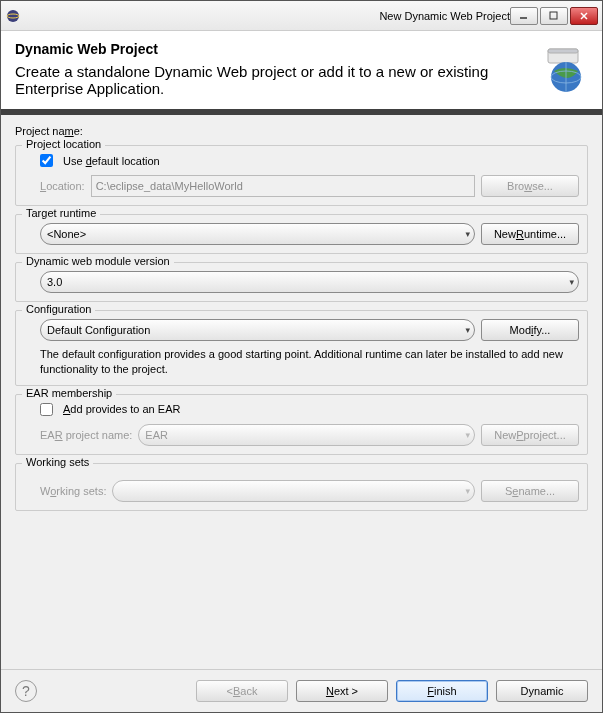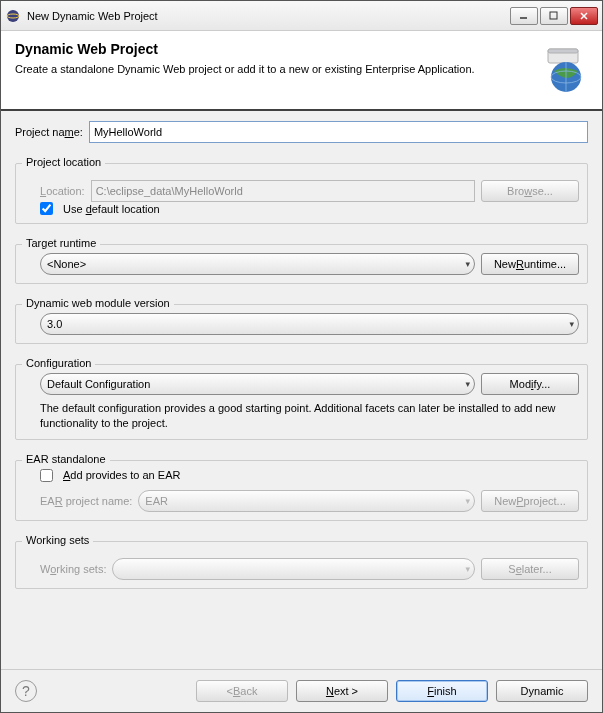--- a/index.html
+++ b/index.html
@@ -18,20 +18,21 @@
     display: flex;
     flex-direction: column;
   }
   .titlebar {
     height: 30px;
     background: linear-gradient(to bottom, #f8f8f8, #e8e8e8);
     border-bottom: 1px solid #ccc;
     display: flex;
     align-items: center;
     padding: 0 4px;
+    text-align: right;
   }
   .titlebar .eclipse-icon {
     width: 16px; height: 16px;
     display: flex; align-items: center; justify-content: center;
     margin-right: 6px;
   }
   .titlebar .eclipse-icon svg { width: 14px; height: 14px; }
   .titlebar .title { flex: 1; }
   .win-btns { display: flex; gap: 2px; }
   .win-btn {
@@ -43,43 +44,43 @@
     font-size: 10px;
   }
   .win-btn.close {
     background: linear-gradient(to bottom, #f08080, #c02020);
     color: #fff;
     border-color: #802020;
   }
 
   .banner {
     background: #fff;
-    border-bottom: 2px solid #404040;
+    border-bottom: 6px solid #404040;
     padding: 10px 14px 12px 14px;
     display: flex;
     justify-content: space-between;
     align-items: flex-start;
     position: relative;
   }
   .banner-text { flex: 1; }
   .banner-title { font-size: 14px; font-weight: bold; margin-bottom: 6px; }
-  .banner-desc { font-size: 11px; }
+  .banner-desc { font-size: 15px; }
   .banner-icon {
     width: 56px; height: 56px;
     margin-left: 6px;
     display: flex; align-items: center; justify-content: center;
   }
 
   .content {
     flex: 1;
     padding: 10px 14px 6px 14px;
     overflow: auto;
     display: flex;
     flex-direction: column;
-    gap: 18px;
+    gap: 6px;
   }
 
   .row { display: flex; align-items: center; gap: 6px; }
   .row label { white-space: nowrap; }
   label .mn { text-decoration: underline; }
   span.label .mn { text-decoration: underline; }
 
   input.text {
     flex: 1;
     height: 22px;
@@ -222,38 +223,37 @@
         <path d="M20 28 q10 -6 24 0 q-10 14 -24 0" fill="#4a9a4a"></path>
         <ellipse cx="32" cy="34" rx="15" ry="6" fill="none" stroke="#89b6e2" stroke-width="0.8"></ellipse>
         <line x1="32" y1="19" x2="32" y2="49" stroke="#89b6e2" stroke-width="0.8"></line>
       </svg>
     </div>
   </div>
 
   <div class="content">
     <div class="row">
       <label><span>Project na</span><span class="mn">m</span><span>e:</span></label>
-      <input class="text" value="MyHelloWorld" style="">
     </div>
 
     <div class="group">
       <span class="group-title">Project location</span>
+      <div class="row">
+        <input type="checkbox" checked="" style="">
+        <span class="label"><span>Use </span><span class="mn">d</span><span>efault location</span></span>
+      </div>
       <div class="row subrow">
         <span class="label disabled-label"><span class="mn">L</span><span>ocation:</span></span>
         <input class="text disabled" disabled="" value="C:\eclipse_data\MyHelloWorld" style="">
         <div class="btn disabled wide">
             <span>Bro</span>
             <span class="mn">w</span>
             <span>se...</span>
           </div>
       </div>
-      <div class="row">
-        <input type="checkbox" checked="" style="">
-        <span class="label"><span>Use </span><span class="mn">d</span><span>efault location</span></span>
-      </div>
     </div>
 
     <div class="group">
       <span class="group-title">Target runtime</span>
       <div class="row">
         <div class="select">
           <span>&lt;None&gt;</span>
           <span class="chev">▾</span>
         </div>
         <div class="btn wide">
@@ -280,25 +280,25 @@
         <div class="select">
           <span>Default Configuration</span>
           <span class="chev">▾</span>
         </div>
         <div class="btn wide">
             <span>Mod</span>
             <span class="mn">i</span>
             <span>fy...</span>
           </div>
       </div>
-      <div class="hint">The default configuration provides a good starting point. Additional facets can later be installed to add new functionality to the project.</div>
-    </div>
-
-    <div class="group">
-      <span class="group-title">EAR standalone</span>
+      <div class="hint">The default configuration provides a good starting point. Additional runtime can later be installed to add new functionality to the project.</div>
+    </div>
+
+    <div class="group">
+      <span class="group-title">EAR membership</span>
       <div class="row">
         <input type="checkbox" style="">
         <span class="label"><span class="mn">A</span><span>dd provides to an EAR</span></span>
       </div>
       <div class="row subrow">
         <span class="label disabled-label"><span>EA</span><span class="mn">R</span><span> project name:</span></span>
         <div class="select disabled">
           <span>EAR</span>
           <span class="chev">▾</span>
         </div>
@@ -314,21 +314,21 @@
       <span class="group-title">Working sets</span>
       <div class="row subrow">
         <span class="label disabled-label"><span>W</span><span class="mn">o</span><span>rking sets:</span></span>
         <div class="select disabled">
           <span></span>
           <span class="chev">▾</span>
         </div>
         <div class="btn disabled wide">
             <span>S</span>
             <span class="mn">e</span>
-            <span>later...</span>
+            <span>name...</span>
           </div>
       </div>
     </div>
 
     <div class="footer-area"></div>
   </div>
 
   <div class="bottom">
     <div class="help-icon">?</div>
     <div class="spacer"></div>

